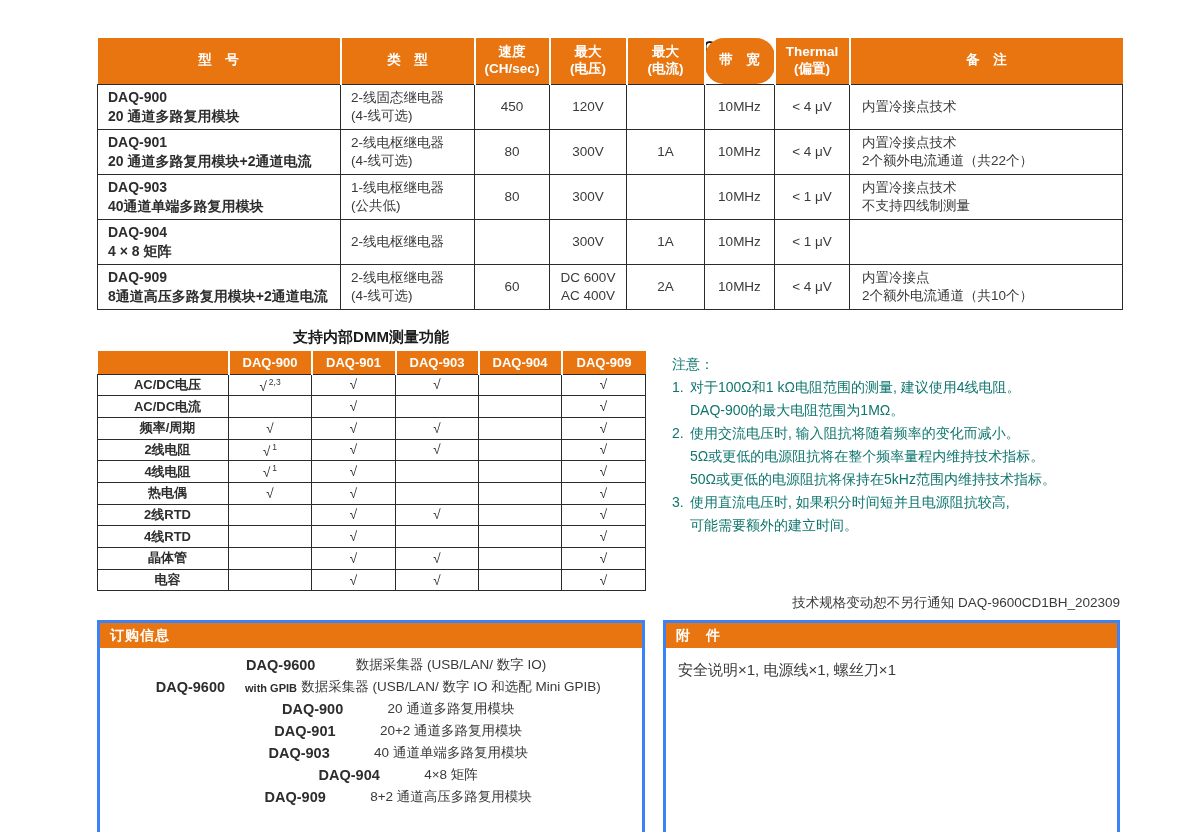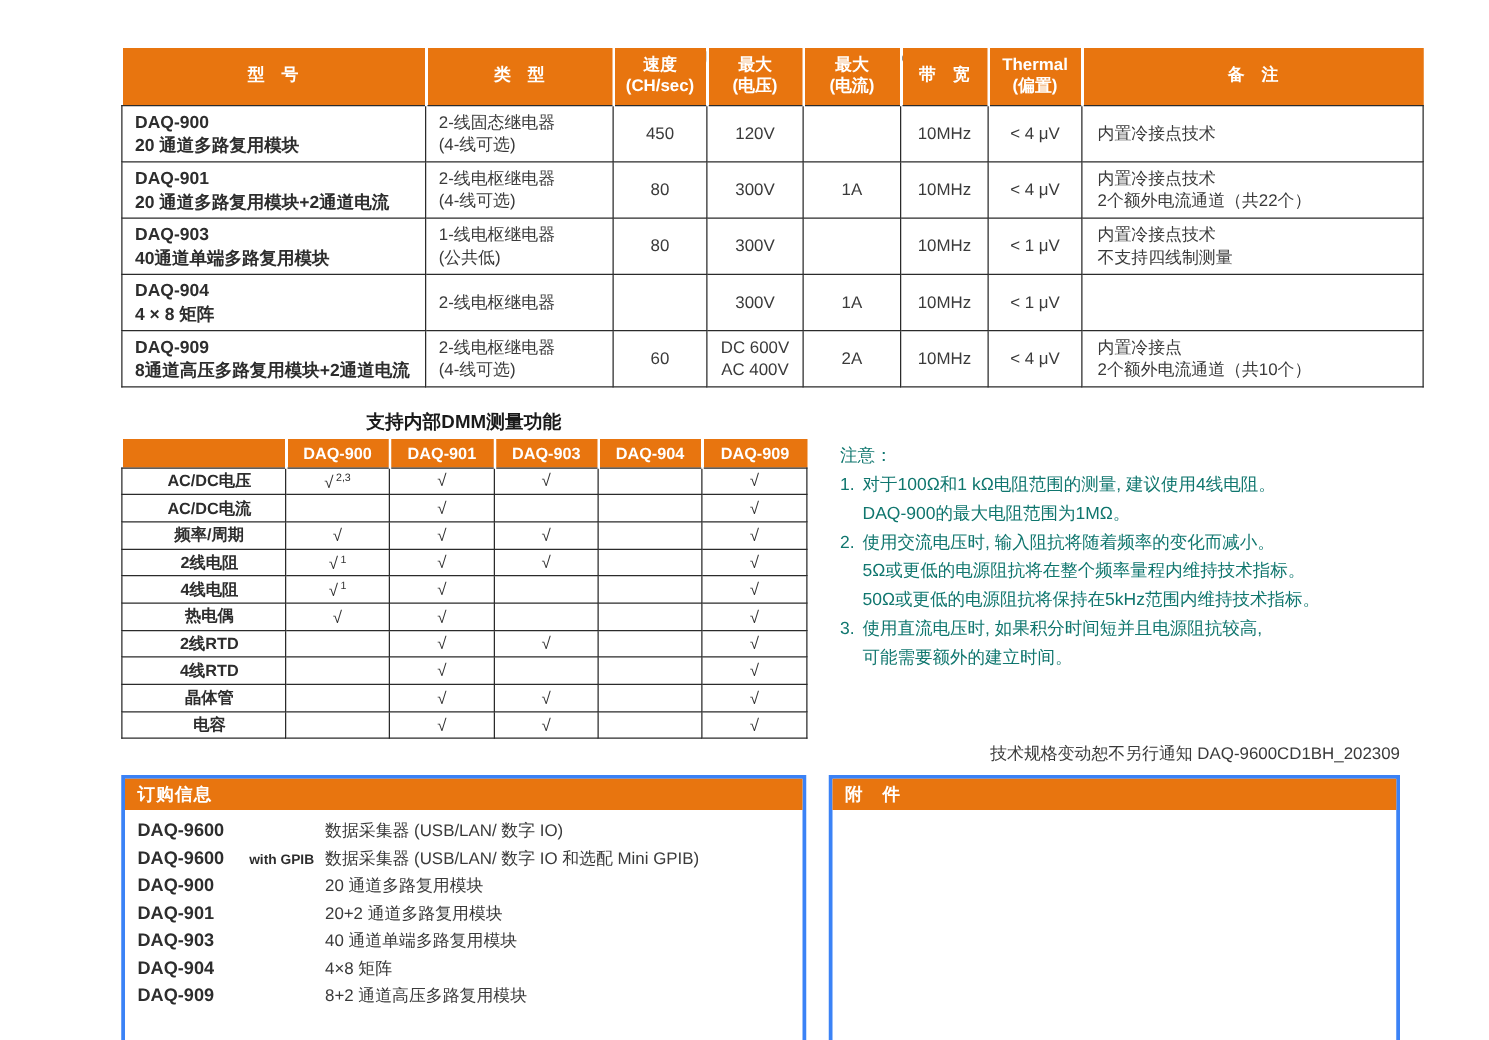--- a/index.html
+++ b/index.html
@@ -78,48 +78,48 @@
   }
 
   
   .box { position:absolute; top:620px; height:219px; border:3px solid #3b82f6; background:#fff; }
   .order-box { left:97px; width:548px; }
   .acc-box { left:663px; width:457px; }
   .box-header {
     height:25px; line-height:25px; background:var(--orange); color:#fff;
     font-weight:bold; font-size:14px; padding-left:10px; letter-spacing:1px;
   }
-  .order-list { padding:6px 0 0 10px; }
+  .order-list { padding:6px 0 0 10px;text-align:center; }
   .order-row { height:22px; line-height:22px; font-size:13.5px; color:#3a3a3a; }
   .order-model-wrap { display:inline-block; width:150px; vertical-align:top; }
   .order-model { font-weight:bold; font-size:14.5px; color:#2d2d2d; }
   .order-suffix { font-weight:bold; font-size:11px; color:#2d2d2d; margin-left:20px; }
   .acc-content { padding:13px 12px; font-size:15px; color:#3a3a3a; }
 
   :root { --orange:#E8750F; }
 </style>
 </head>
 <body>
 
 <div class="page">
 
   <div class="main-title">DAQ MODULES SPECIFICATIONS</div>
 
   <table class="spec-table">
     <thead>
       <tr id="spec-head">
           <th style="width: 243px;">型　号</th>
-          <th style="width: 150px;">类　型</th>
+          <th style="width: 134px;">类　型</th>
           <th style="width: 75px;">速度
 (CH/sec)</th>
           <th style="width: 77px;">最大
 (电压)</th>
           <th style="width: 78px;">最大
 (电流)</th>
-          <th style="width: 70px;">带　宽</th>
+          <th style="width: 70px; border-radius: 19px;">带　宽</th>
           <th style="width: 75px;">Thermal
 (偏置)</th>
           <th style="width: 273px;">备　注</th>
         </tr>
     </thead>
     <tbody id="spec-body">
         <tr>
           <td class="cl bold">DAQ-900
 20 通道多路复用模块</td>
           <td class="cl">2-线固态继电器
@@ -314,15 +314,16 @@
         <div class="order-row"><span class="order-model-wrap"><span class="order-model">DAQ-900</span></span><span class="order-desc">20 通道多路复用模块</span></div>
         <div class="order-row"><span class="order-model-wrap"><span class="order-model">DAQ-901</span></span><span class="order-desc">20+2 通道多路复用模块</span></div>
         <div class="order-row"><span class="order-model-wrap"><span class="order-model">DAQ-903</span></span><span class="order-desc">40 通道单端多路复用模块</span></div>
         <div class="order-row"><span class="order-model-wrap"><span class="order-model">DAQ-904</span></span><span class="order-desc">4×8 矩阵</span></div>
         <div class="order-row"><span class="order-model-wrap"><span class="order-model">DAQ-909</span></span><span class="order-desc">8+2 通道高压多路复用模块</span></div>
       </div>
   </div>
 
   <div class="box acc-box">
     <div class="box-header">附　件</div>
+    <div class="acc-content">安全说明×1, 电源线×1, 螺丝刀×1</div>
   </div>
 
 </div>
 
 </body></html>

